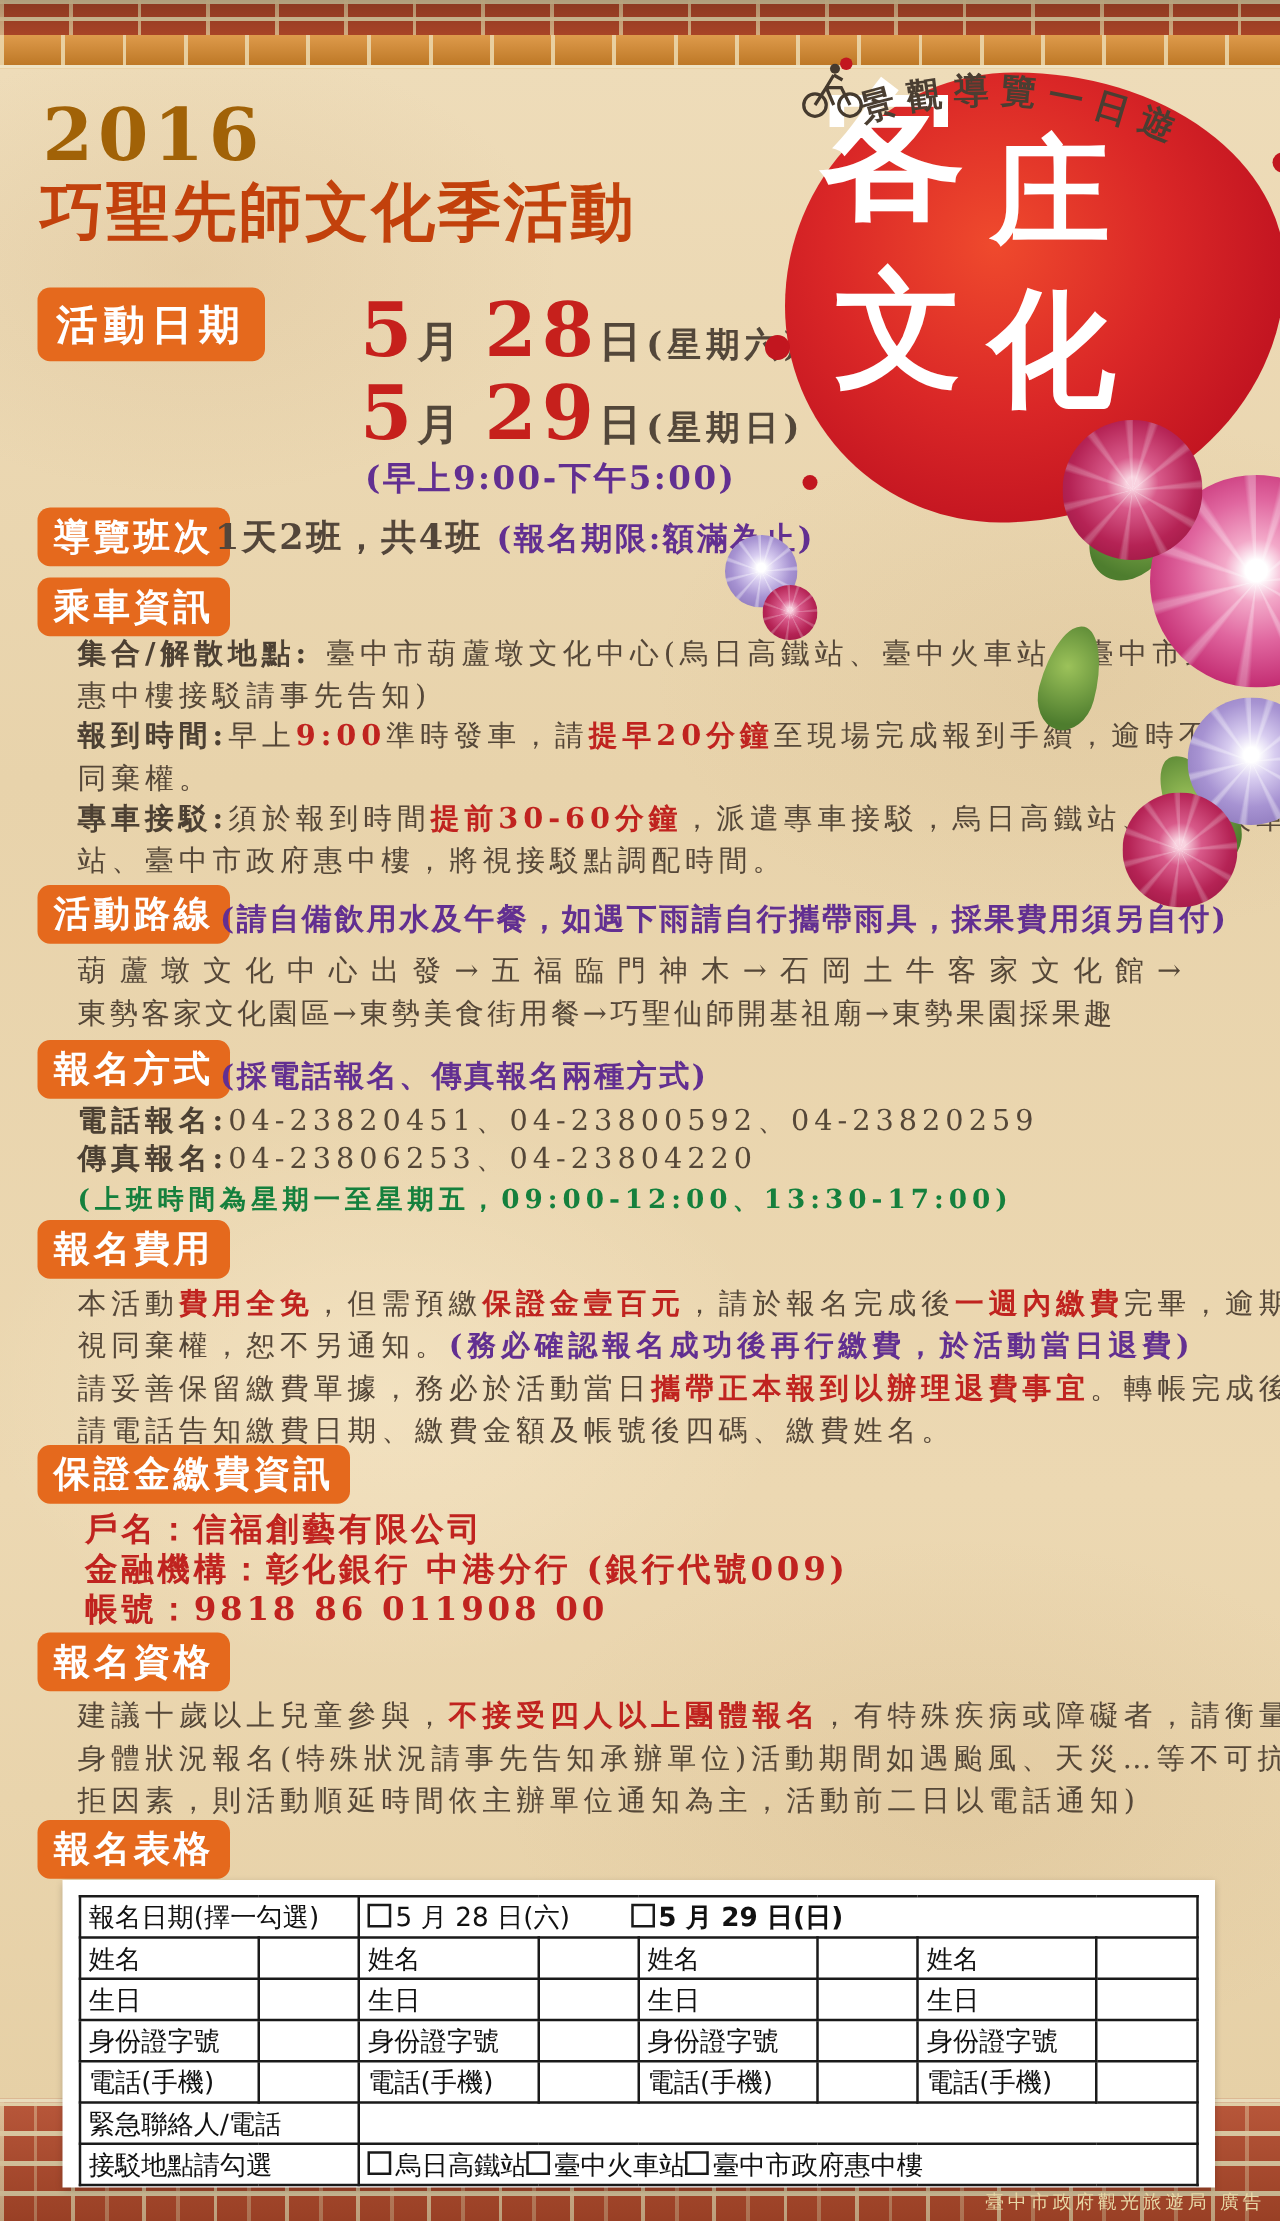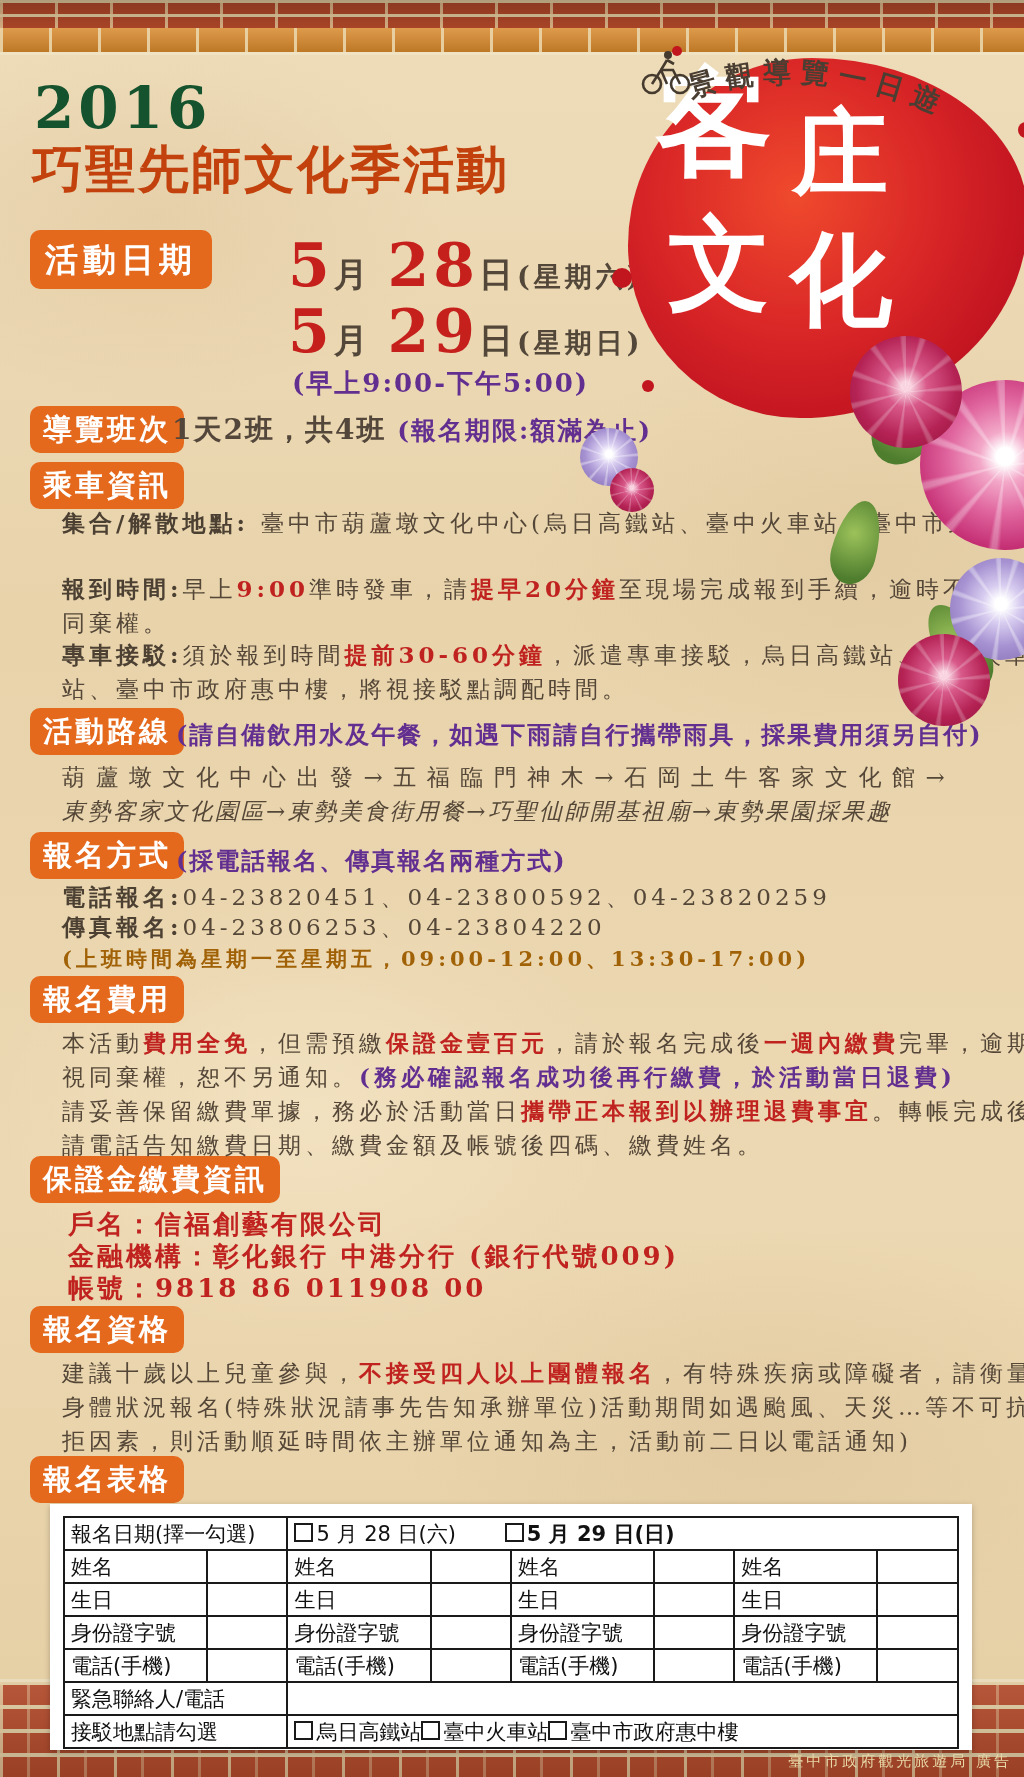--- a/index.html
+++ b/index.html
@@ -59,35 +59,35 @@
   .fl.lav{background:
       repeating-conic-gradient(rgba(255,255,255,0) 0deg 13deg, rgba(255,255,255,.35) 16deg 19deg, rgba(255,255,255,0) 22deg 34deg),
       radial-gradient(circle at 50% 45%, #ffffff 0 8%, #d8cdf0 25%, #a793d2 55%, #7d68ae 100%);}
   .fl.crim{background:
       repeating-conic-gradient(rgba(255,255,255,0) 0deg 13deg, rgba(255,255,255,.22) 16deg 19deg, rgba(255,255,255,0) 22deg 34deg),
       radial-gradient(circle at 50% 45%, #f9d3e0 0 6%, #d85a8a 25%, #b52355 60%, #8f1038 100%);}
   .leaf{position:absolute;background:radial-gradient(circle at 40% 40%, #9cc25a, #4e7d2e 80%);
     border-radius:50% 50% 50% 50% / 65% 65% 35% 35%;}
 
   
-  .year{left:34px;top:74px;font-size:58px;font-weight:bold;color:#14532d;letter-spacing:4px;z-index:2;}
+  .year{left:34px;top:74px;font-size:58px;font-weight:bold;color:#a16207;letter-spacing:4px;z-index:2;}
   .title{left:32px;top:136px;font-size:51px;font-weight:bold;color:#c2410c;letter-spacing:2px;z-index:2;white-space:nowrap;}
 
   
   .badge{display:inline-block;background:#e5691d;color:#fff;font-weight:bold;
     font-size:29px;letter-spacing:3px;padding:9px 13px;border-radius:10px;line-height:1;z-index:2;}
   .badge.lg{font-size:33px;padding:13px 15px;letter-spacing:5px;}
 
   
   .tline{white-space:nowrap;line-height:34px;font-size:23px;letter-spacing:4px;z-index:2;}
   .seg.d{color:#554738;}
   .seg.bd{color:#4c4033;font-weight:bold;}
   .seg.rd{color:#c0231f;font-weight:bold;}
   .seg.pu{color:#622f91;font-weight:bold;}
-  .seg.mr{color:#a16207;font-weight:bold;text-align:right;}
+  .seg.mr{color:#15803d;font-weight:bold;text-align:right;}
   .seg.nm{color:#c6201c;font-size:60px;font-weight:bold;}
   .seg.un{color:#53473a;font-size:34px;font-weight:bold;}
   .seg.wk{color:#53473a;font-size:27px;font-weight:bold;}
   .seg.big{color:#53463a;font-size:28px;font-weight:bold;letter-spacing:2px;}
   .seg.pu2{color:#622f91;font-size:25px;font-weight:bold;letter-spacing:2px;}
   .dateline{line-height:66px;}
   .note{font-size:24px;letter-spacing:2px;}
   .deposit-line{font-size:26px;line-height:32px;letter-spacing:3px;white-space:nowrap;}
   .ls10{letter-spacing:10.5px;}
   .ls2{letter-spacing:2.5px;}
@@ -163,29 +163,30 @@
   <div class="abs" style="left:30px;top:230px;"><span class="badge lg">活動日期</span></div>
   <div class="abs tline dateline" style="left:288px;top:232px;"><span class="seg nm">5</span><span class="seg un">月 </span><span class="seg nm">28</span><span class="seg un">日</span><span class="seg wk">(星期六)</span></div>
   <div class="abs tline dateline" style="left:288px;top:298px;"><span class="seg nm">5</span><span class="seg un">月 </span><span class="seg nm">29</span><span class="seg un">日</span><span class="seg wk">(星期日)</span></div>
   <div class="abs tline note" style="left:292px;top:366px;font-size:26px;"><span class="seg pu">(早上9:00-下午5:00)</span></div>
 
   <div class="abs" style="left:30px;top:406px;"><span class="badge">導覽班次</span></div>
   <div class="abs tline" style="left:172px;top:406px;line-height:48px;"><span class="seg big">1天2班，共4班</span><span class="seg pu2"> (報名期限:額滿為止)</span></div>
 
   <div class="abs" style="left:30px;top:462px;"><span class="badge">乘車資訊</span></div>
   <div class="abs tline" style="left:62px;top:506px;"><span class="seg bd">集合/解散地點: </span><span class="seg d">臺中市葫蘆墩文化中心(烏日高鐵站、臺中火車站、臺中市政府</span></div>
+  <div class="abs tline" style="left:62px;top:540px;"><span class="seg d">惠中樓接駁請事先告知)</span></div>
   <div class="abs tline" style="left:62px;top:572px;"><span class="seg bd">報到時間:</span><span class="seg d">早上</span><span class="seg rd">9:00</span><span class="seg d">準時發車，請</span><span class="seg rd">提早20分鐘</span><span class="seg d">至現場完成報到手續，逾時不候、視</span></div>
   <div class="abs tline" style="left:62px;top:606px;"><span class="seg d">同棄權。</span></div>
   <div class="abs tline" style="left:62px;top:638px;"><span class="seg bd">專車接駁:</span><span class="seg d">須於報到時間</span><span class="seg rd">提前30-60分鐘</span><span class="seg d">，派遣專車接駁，烏日高鐵站、臺中火車</span></div>
   <div class="abs tline" style="left:62px;top:672px;"><span class="seg d">站、臺中市政府惠中樓，將視接駁點調配時間。</span></div>
 
   <div class="abs" style="left:30px;top:708px;"><span class="badge">活動路線</span></div>
   <div class="abs tline note" style="left:176px;top:718px;"><span class="seg pu">(請自備飲用水及午餐，如遇下雨請自行攜帶雨具，採果費用須另自付)</span></div>
   <div class="abs tline ls10" style="left:62px;top:760px;"><span class="seg d">葫蘆墩文化中心出發→五福臨門神木→石岡土牛客家文化館→</span></div>
-  <div class="abs tline ls2" style="left:62px;top:794px;font-style:italic;"><span class="seg d">東勢客家文化園區→東勢美食街用餐→巧聖仙師開基祖廟→東勢果園採果趣</span></div>
+  <div class="abs tline ls2" style="left:62px;top:794px;"><span class="seg d">東勢客家文化園區→東勢美食街用餐→巧聖仙師開基祖廟→東勢果園採果趣</span></div>
 
   <div class="abs" style="left:30px;top:832px;text-align:center;"><span class="badge">報名方式</span></div>
   <div class="abs tline note" style="left:176px;top:844px;"><span class="seg pu">(採電話報名、傳真報名兩種方式)</span></div>
   <div class="abs tline" style="left:62px;top:880px;"><span class="seg bd">電話報名:</span><span class="seg d">04-23820451、04-23800592、04-23820259</span></div>
   <div class="abs tline" style="left:62px;top:910px;"><span class="seg bd">傳真報名:</span><span class="seg d">04-23806253、04-23804220</span></div>
   <div class="abs tline" style="left:62px;top:942px;font-size:21px;"><span class="seg mr">(上班時間為星期一至星期五，09:00-12:00、13:30-17:00)</span></div>
 
   <div class="abs" style="left:30px;top:976px;"><span class="badge">報名費用</span></div>
   <div class="abs tline" style="left:62px;top:1026px;"><span class="seg d">本活動</span><span class="seg rd">費用全免</span><span class="seg d">，但需預繳</span><span class="seg rd">保證金壹百元</span><span class="seg d">，請於報名完成後</span><span class="seg rd">一週內繳費</span><span class="seg d">完畢，逾期</span></div>
   <div class="abs tline" style="left:62px;top:1060px;"><span class="seg d">視同棄權，恕不另通知。</span><span class="seg pu">(務必確認報名成功後再行繳費，於活動當日退費)</span></div>

